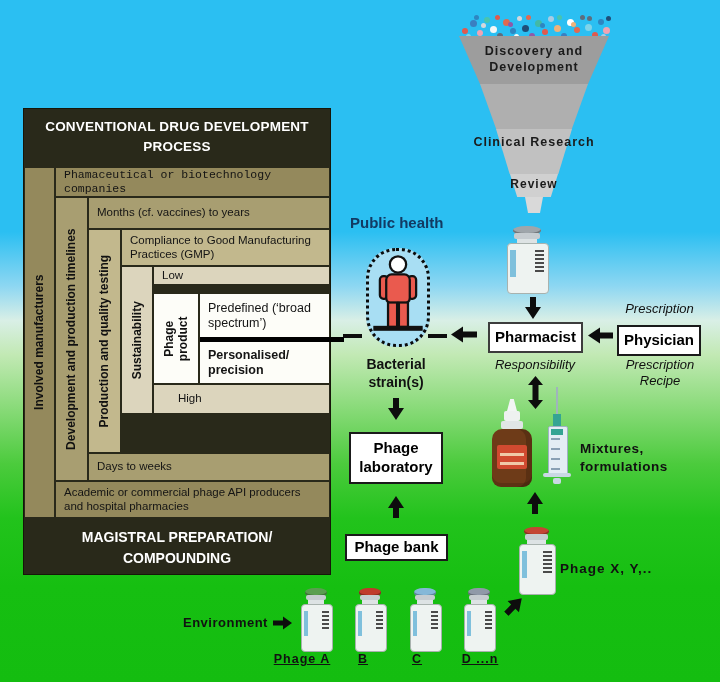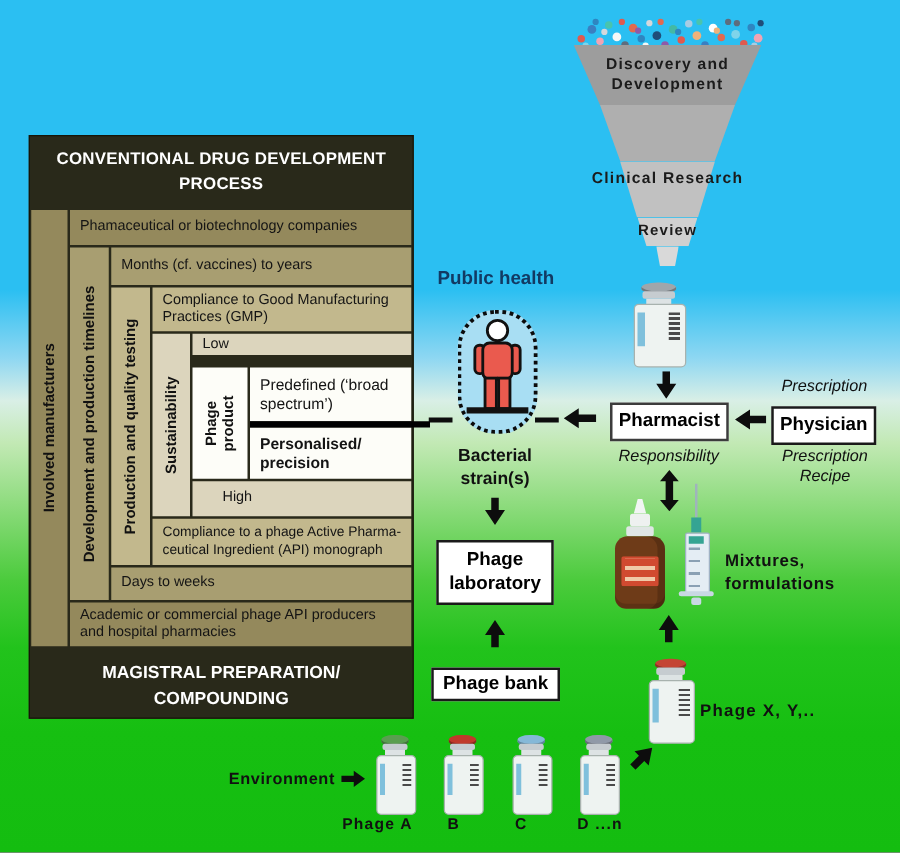--- a/index.html
+++ b/index.html
@@ -18,21 +18,21 @@
   .lp-title-b{left:43px;top:527px;width:268px;text-align:center;color:#fff;font-weight:bold;
     font-size:14px;line-height:1.5;}
   .cell{display:flex;align-items:center;font-size:11.5px;line-height:1.2;color:#141414;}
   .cell .pad{padding:0 8px;}
   .bg1{background:#94895c;} .bg2{background:#a89e71;} .bg3{background:#c2b88d;}
   .bg4{background:#dcd5bd;} .bgw{background:#fdfdf8;}
   .vcell{display:flex;align-items:center;justify-content:center;overflow:visible;}
   .vcell span{transform:rotate(-90deg);white-space:nowrap;font-weight:bold;font-size:12px;color:#111;}
   .vcell.wrap span{white-space:normal;width:82px;text-align:center;line-height:1.15;}
   .c-col1{left:25px;top:168px;width:29px;height:349px;}
-  .c-row1t{left:56px;top:168px;width:273px;height:28px;}
+  .c-row1t{left:56px;top:168px;width:273px;height:28px;font-family:Liberation Mono, monospace;}
   .c-col2{left:56px;top:198px;width:31px;height:282px;}
   .c-row2t{left:89px;top:198px;width:240px;height:30px;}
   .c-col3{left:89px;top:230px;width:31px;height:222px;}
   .c-row3t{left:122px;top:230px;width:207px;height:35px;}
   .c-col4{left:122px;top:267px;width:30px;height:146px;}
   .c-row4t{left:154px;top:267px;width:175px;height:17px;}
   .c-col5{left:154px;top:294px;width:44px;height:89px;}
   .c-pre{left:200px;top:294px;width:129px;height:43px;font-weight:normal;font-size:12.5px;}
   .c-div{left:200px;top:337px;width:144px;height:5px;background:#000;z-index:5;}
   .c-per{left:200px;top:342px;width:129px;height:41px;font-weight:bold;font-size:12.5px;}
@@ -61,21 +61,21 @@
   .b-bank{left:345px;top:534px;width:103px;height:27px;border-color:#1a1a1a;}
   .it{font-style:italic;font-size:13px;text-align:center;color:#101010;line-height:1.25;}
   .t-prescription{left:612px;top:301px;width:95px;}
   .t-resp{left:485px;top:357px;width:100px;}
   .t-recipe{left:615px;top:357px;width:90px;}
   .t-public{left:350px;top:214px;width:120px;font-weight:bold;font-size:15px;color:#123a63;}
   .t-bact{left:346px;top:355px;width:100px;text-align:center;font-weight:bold;font-size:14px;line-height:1.3;}
   .t-mix{left:580px;top:440px;width:95px;font-weight:bold;font-size:13.5px;letter-spacing:.5px;line-height:1.35;}
   .t-xy{left:560px;top:561px;width:110px;font-weight:bold;font-size:13.5px;letter-spacing:1px;}
   .t-env{left:183px;top:615px;display:flex;align-items:center;gap:5px;font-weight:bold;font-size:13px;letter-spacing:.5px;}
-  .vlab{top:652px;text-align:center;font-weight:bold;font-size:12.5px;letter-spacing:1px;}
+  .vlab{top:652px;text-align:center;font-weight:bold;font-size:12.5px;letter-spacing:1px;text-decoration:underline;}
   .vl-a{left:270px;width:64px;} .vl-b{left:343px;width:40px;} .vl-c{left:397px;width:40px;} .vl-d{left:450px;width:60px;}
   
   .capsule{left:366px;top:248px;width:64px;height:99px;background:#a8def3;border:3px dotted #0b0b0b;border-radius:30px;}
   .dash{background:#0d0d0d;height:4px;width:19px;top:334px;}
   .dashL{left:343px;} .dashR{left:428px;}
   
   .arr svg{display:block;} .arr polygon{fill:#0d0d0d;}
   .a-down1{left:524px;top:297px;} .a-left1{left:451px;top:326px;} .a-left2{left:588px;top:327px;}
   .a-ud{left:527px;top:376px;} .a-up1{left:526px;top:492px;} .a-up2{left:387px;top:496px;}
   .a-down2{left:387px;top:398px;} .a-diag{left:505px;top:595px;transform:rotate(45deg);}
@@ -155,23 +155,20 @@
     </div>
   <div class="abs cell bgw c-pre">
       <div class="pad">Predefined (‘broad spectrum’)</div>
     </div>
   <div class="abs c-div"></div>
   <div class="abs cell bgw c-per">
       <div class="pad">Personalised/ precision</div>
     </div>
   <div class="abs cell bg4 c-row4b">
       <div class="pad">High</div>
-    </div>
-  <div class="abs cell bg3 c-row3b">
-      <div class="pad">Compliance to a phage Active Pharma-ceutical Ingredient (API) monograph</div>
     </div>
   <div class="abs cell bg2 c-row2b">
       <div class="pad">Days to weeks</div>
     </div>
   <div class="abs cell bg1 c-row1b">
       <div class="pad">Academic or commercial phage API producers and hospital pharmacies</div>
     </div>
 
   <div class="abs dots">
       <i style="left: 2px; top: 14px; width: 6px; height: 6px; background: rgb(224, 90, 78);"></i>

